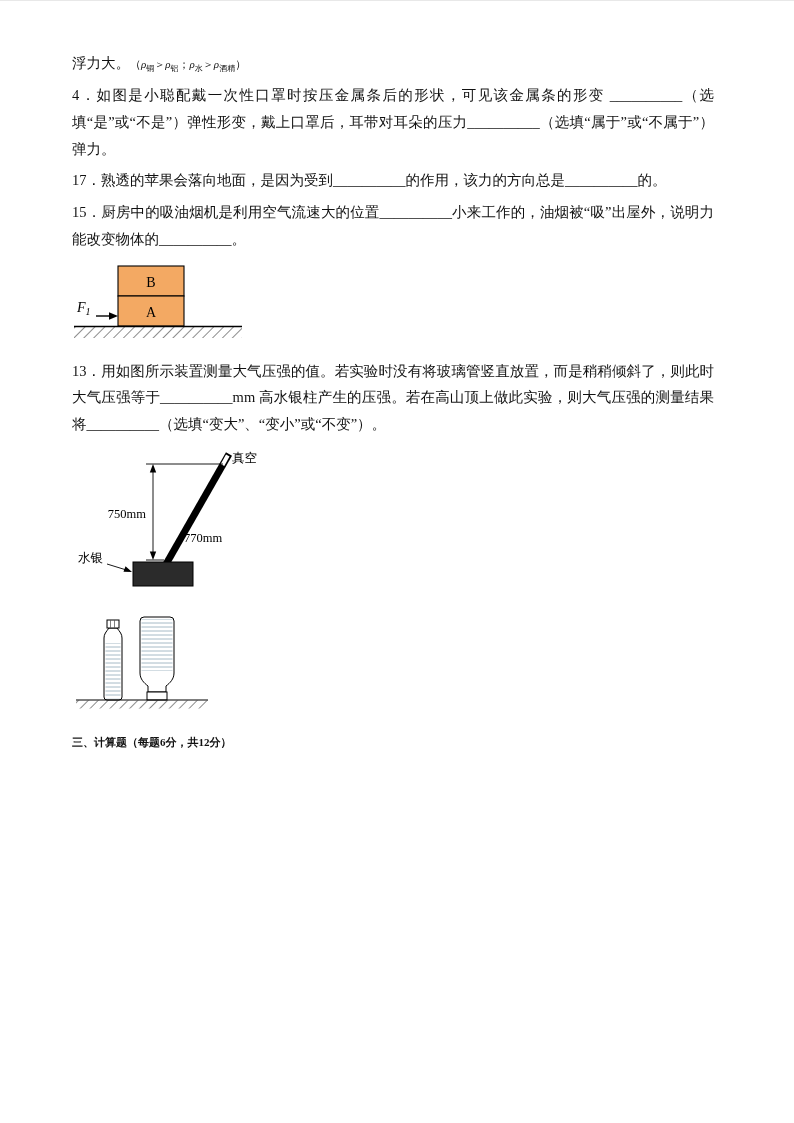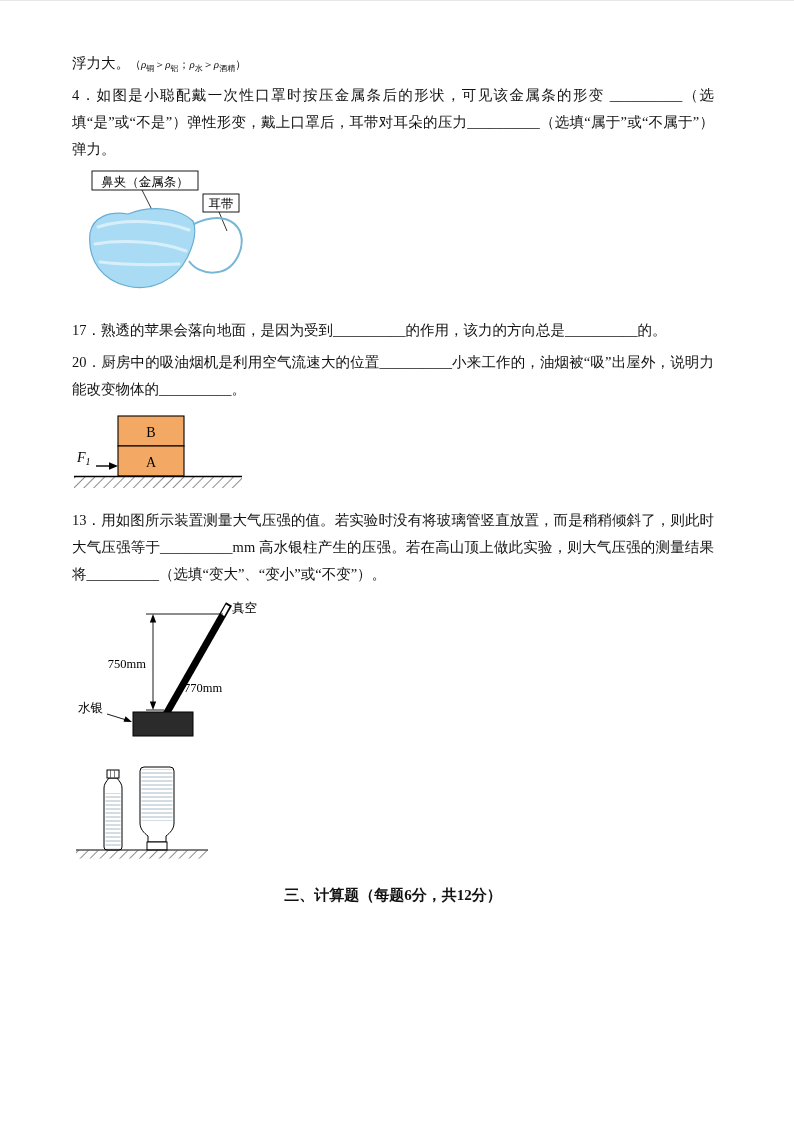--- a/index.html
+++ b/index.html
@@ -22,58 +22,42 @@
     text-align: justify;
   }
   .note-small { font-size: 11px; }
   .note-small i { font-style: italic; }
   .note-small sub { font-size: 8px; }
   i.var { font-style: italic; }
   sub.var-sub { font-size: 10px; }
   .fig { margin: 7px 0 7px 4px; }
   .section-title {
     font-weight: bold;
-    font-size: 15px;
+    font-size: 11px;
     margin: 14px 0 0 0;
-    text-align: center;
   }
   .labelbox { fill: #ffffff; stroke: #000000; stroke-width: 0.9; }
   .svgtext { font-size: 12.5px; fill: #000; font-family: "Liberation Serif", "DejaVu Serif", serif; }
   .svgtext-lg { font-size: 14px; fill: #000; font-family: "Liberation Serif", "DejaVu Serif", serif; }
   .thinline { stroke: #000; stroke-width: 0.8; }
   .pleat { fill: none; stroke: #d8effb; stroke-width: 3; stroke-linecap: round; }
 </style>
 </head>
 <body>
 
 <div class="page">
 
   <p class="q"><span>浮力大。</span><span class="note-small"><span>（</span><i>ρ</i><sub>铜</sub><span>＞</span><i>ρ</i><sub>铝</sub><span>；</span><i>ρ</i><sub>水</sub><span>＞</span><i>ρ</i><sub>酒精</sub><span>）</span></span></p>
 
   <p class="q">4．如图是小聪配戴一次性口罩时按压金属条后的形状，可见该金属条的形变 __________（选填“是”或“不是”）弹性形变，戴上口罩后，耳带对耳朵的压力__________（选填“属于”或“不属于”）弹力。</p>
 
-  <div class="fig">
-    <svg width="192" height="132" viewBox="0 0 192 132">
-      <line x1="66" y1="21" x2="79" y2="47" class="thinline"></line>
-      <line x1="143" y1="43" x2="151" y2="62" class="thinline"></line>
-      <path d="M116,56 C154,36 176,62 161,89 C150,109 123,107 113,92" fill="none" stroke="#76b7d8" stroke-width="2"></path>
-      <path d="M14,64 C17,48 33,42 52,45 C78,35 104,40 117,52 C121,62 118,75 111,89 C100,111 75,123 51,117 C29,112 11,94 14,64 Z" stroke="#68aed2" stroke-width="1.2" fill="#a9dcf4"></path>
-      <path d="M22,58 C50,49 90,52 113,61" class="pleat"></path>
-      <path d="M19,75 C48,70 88,73 110,82" class="pleat"></path>
-      <path d="M24,93 C50,96 80,96 103,95" class="pleat"></path>
-      <rect x="16" y="2" width="106" height="19" class="labelbox"></rect>
-      <text x="69" y="16.5" text-anchor="middle" class="svgtext">鼻夹（金属条）</text>
-      <rect x="127" y="25" width="36" height="18" class="labelbox"></rect>
-      <text x="145" y="38.5" text-anchor="middle" class="svgtext">耳带</text>
-    </svg>
-  </div>
 
   <p class="q">17．熟透的苹果会落向地面，是因为受到__________的作用，该力的方向总是__________的。</p>
 
-  <p class="q">20．厨房中的吸油烟机是利用空气流速大的位置__________小来工作的，油烟被“吸”出屋外，说明力能改变物体的__________。</p>
+  <p class="q">15．厨房中的吸油烟机是利用空气流速大的位置__________小来工作的，油烟被“吸”出屋外，说明力能改变物体的__________。</p>
 
 
   <div class="fig" style="margin-left:0;">
     <svg width="172" height="82" viewBox="0 0 172 82">
       <defs>
         <pattern id="hatchA" width="7" height="7" patternUnits="userSpaceOnUse" patternTransform="rotate(45)">
           <line x1="0" y1="0" x2="0" y2="7" stroke="#000" stroke-width="0.9"></line>
         </pattern>
       </defs>
       <rect x="46" y="6" width="66" height="30" stroke="#000" stroke-width="1.1" fill="#f3a963"></rect>

